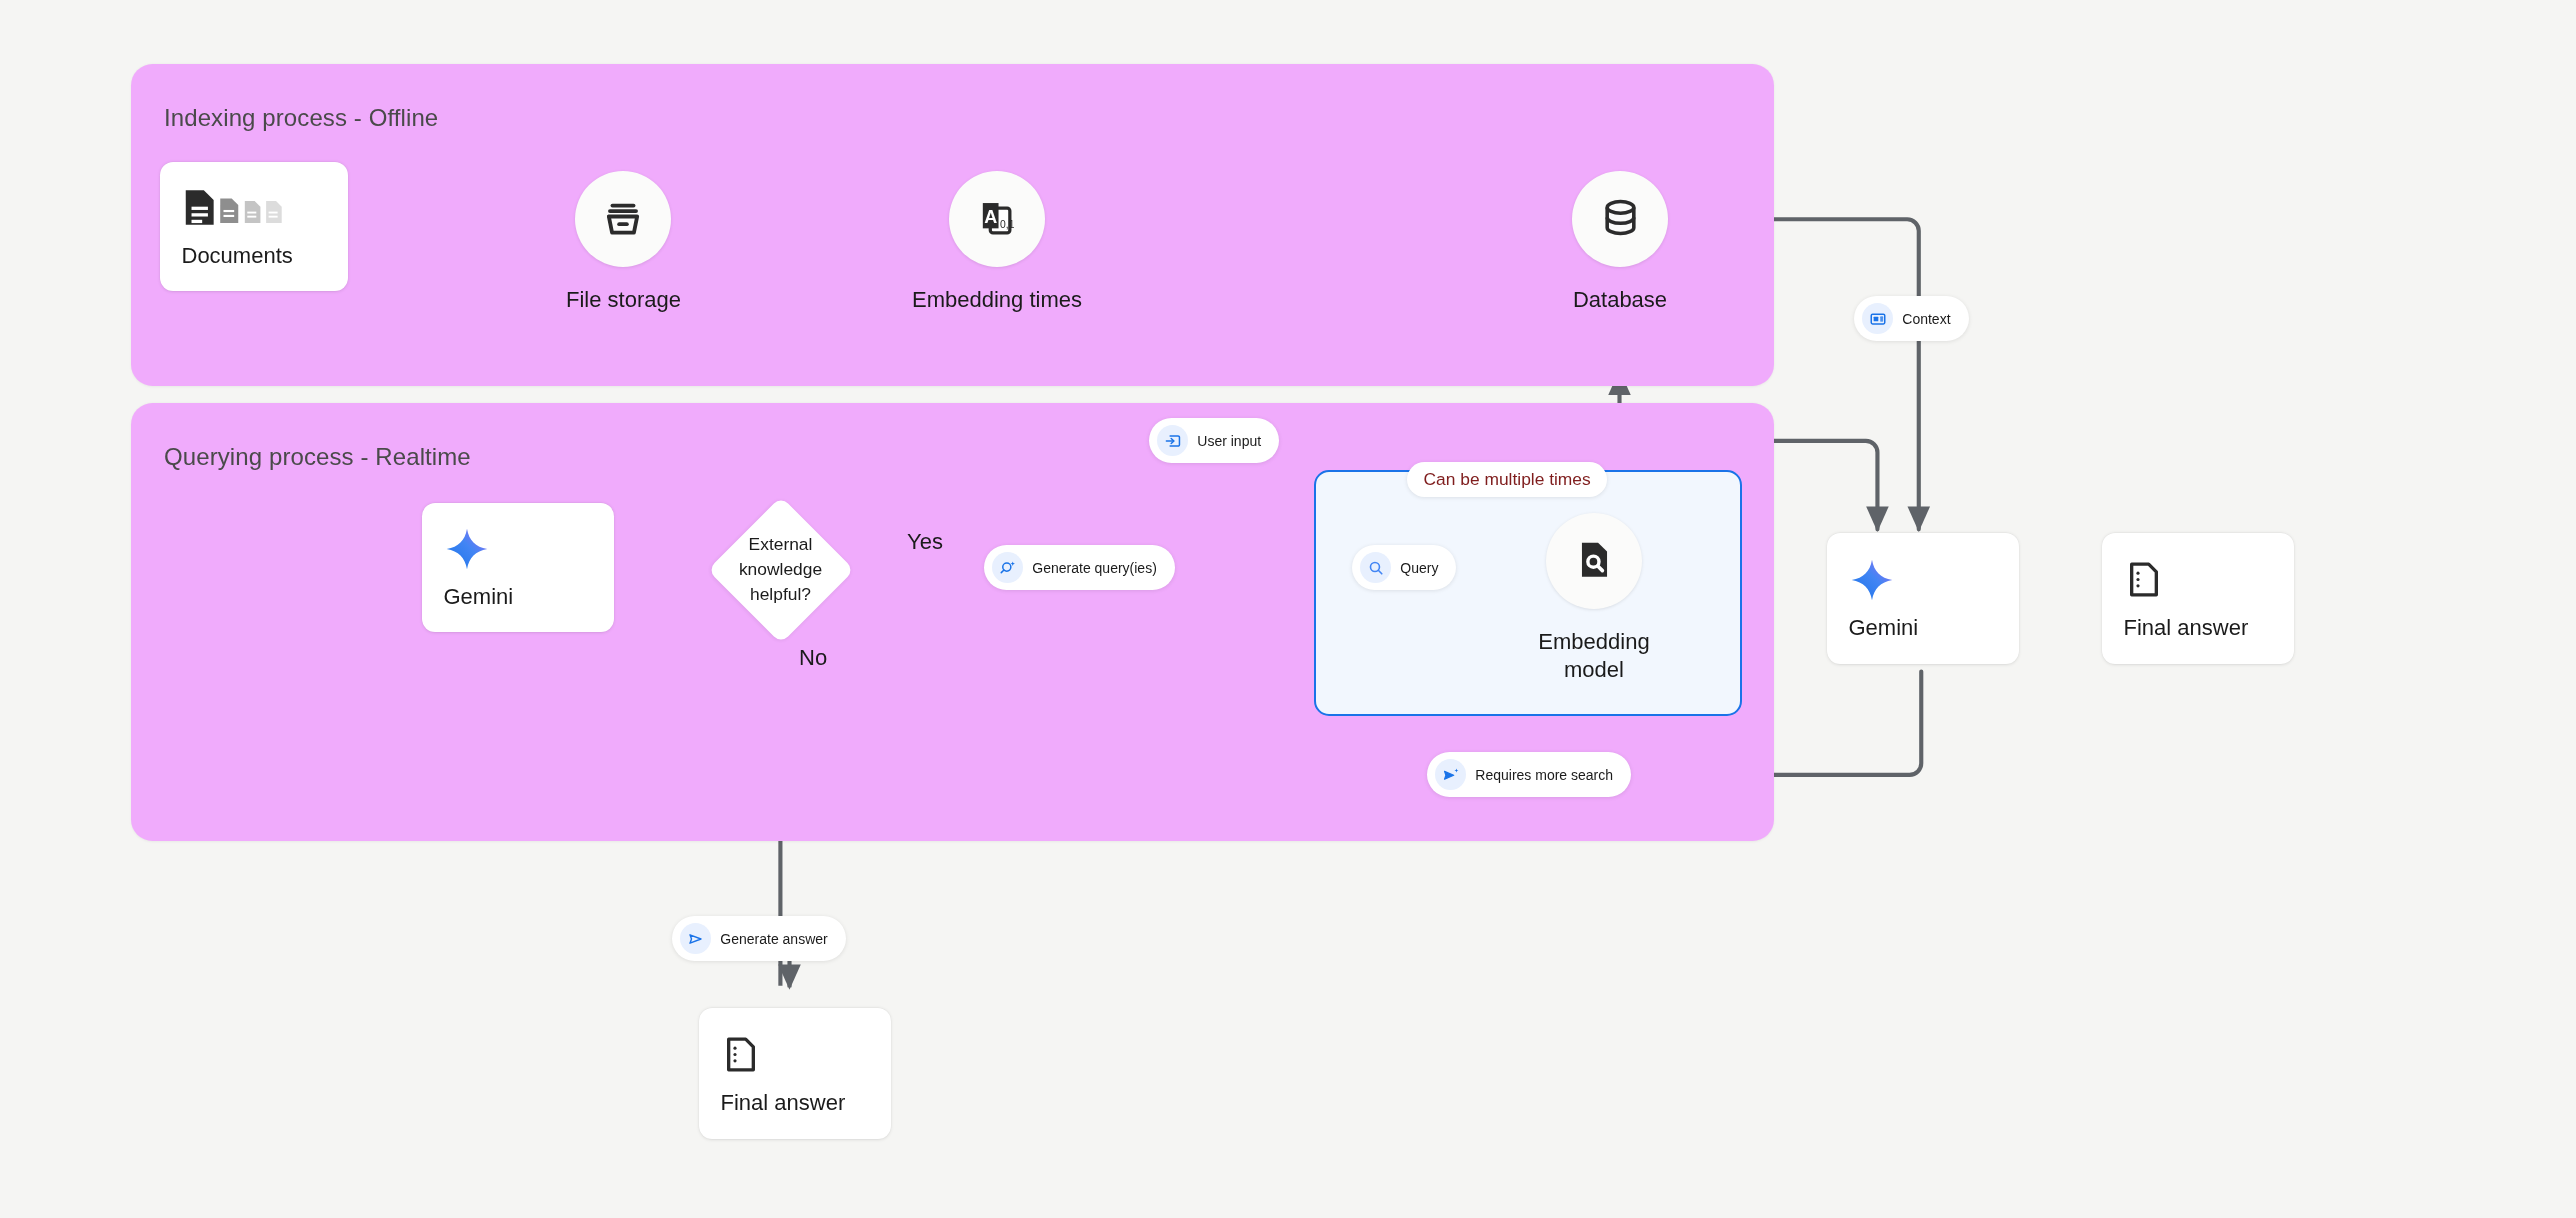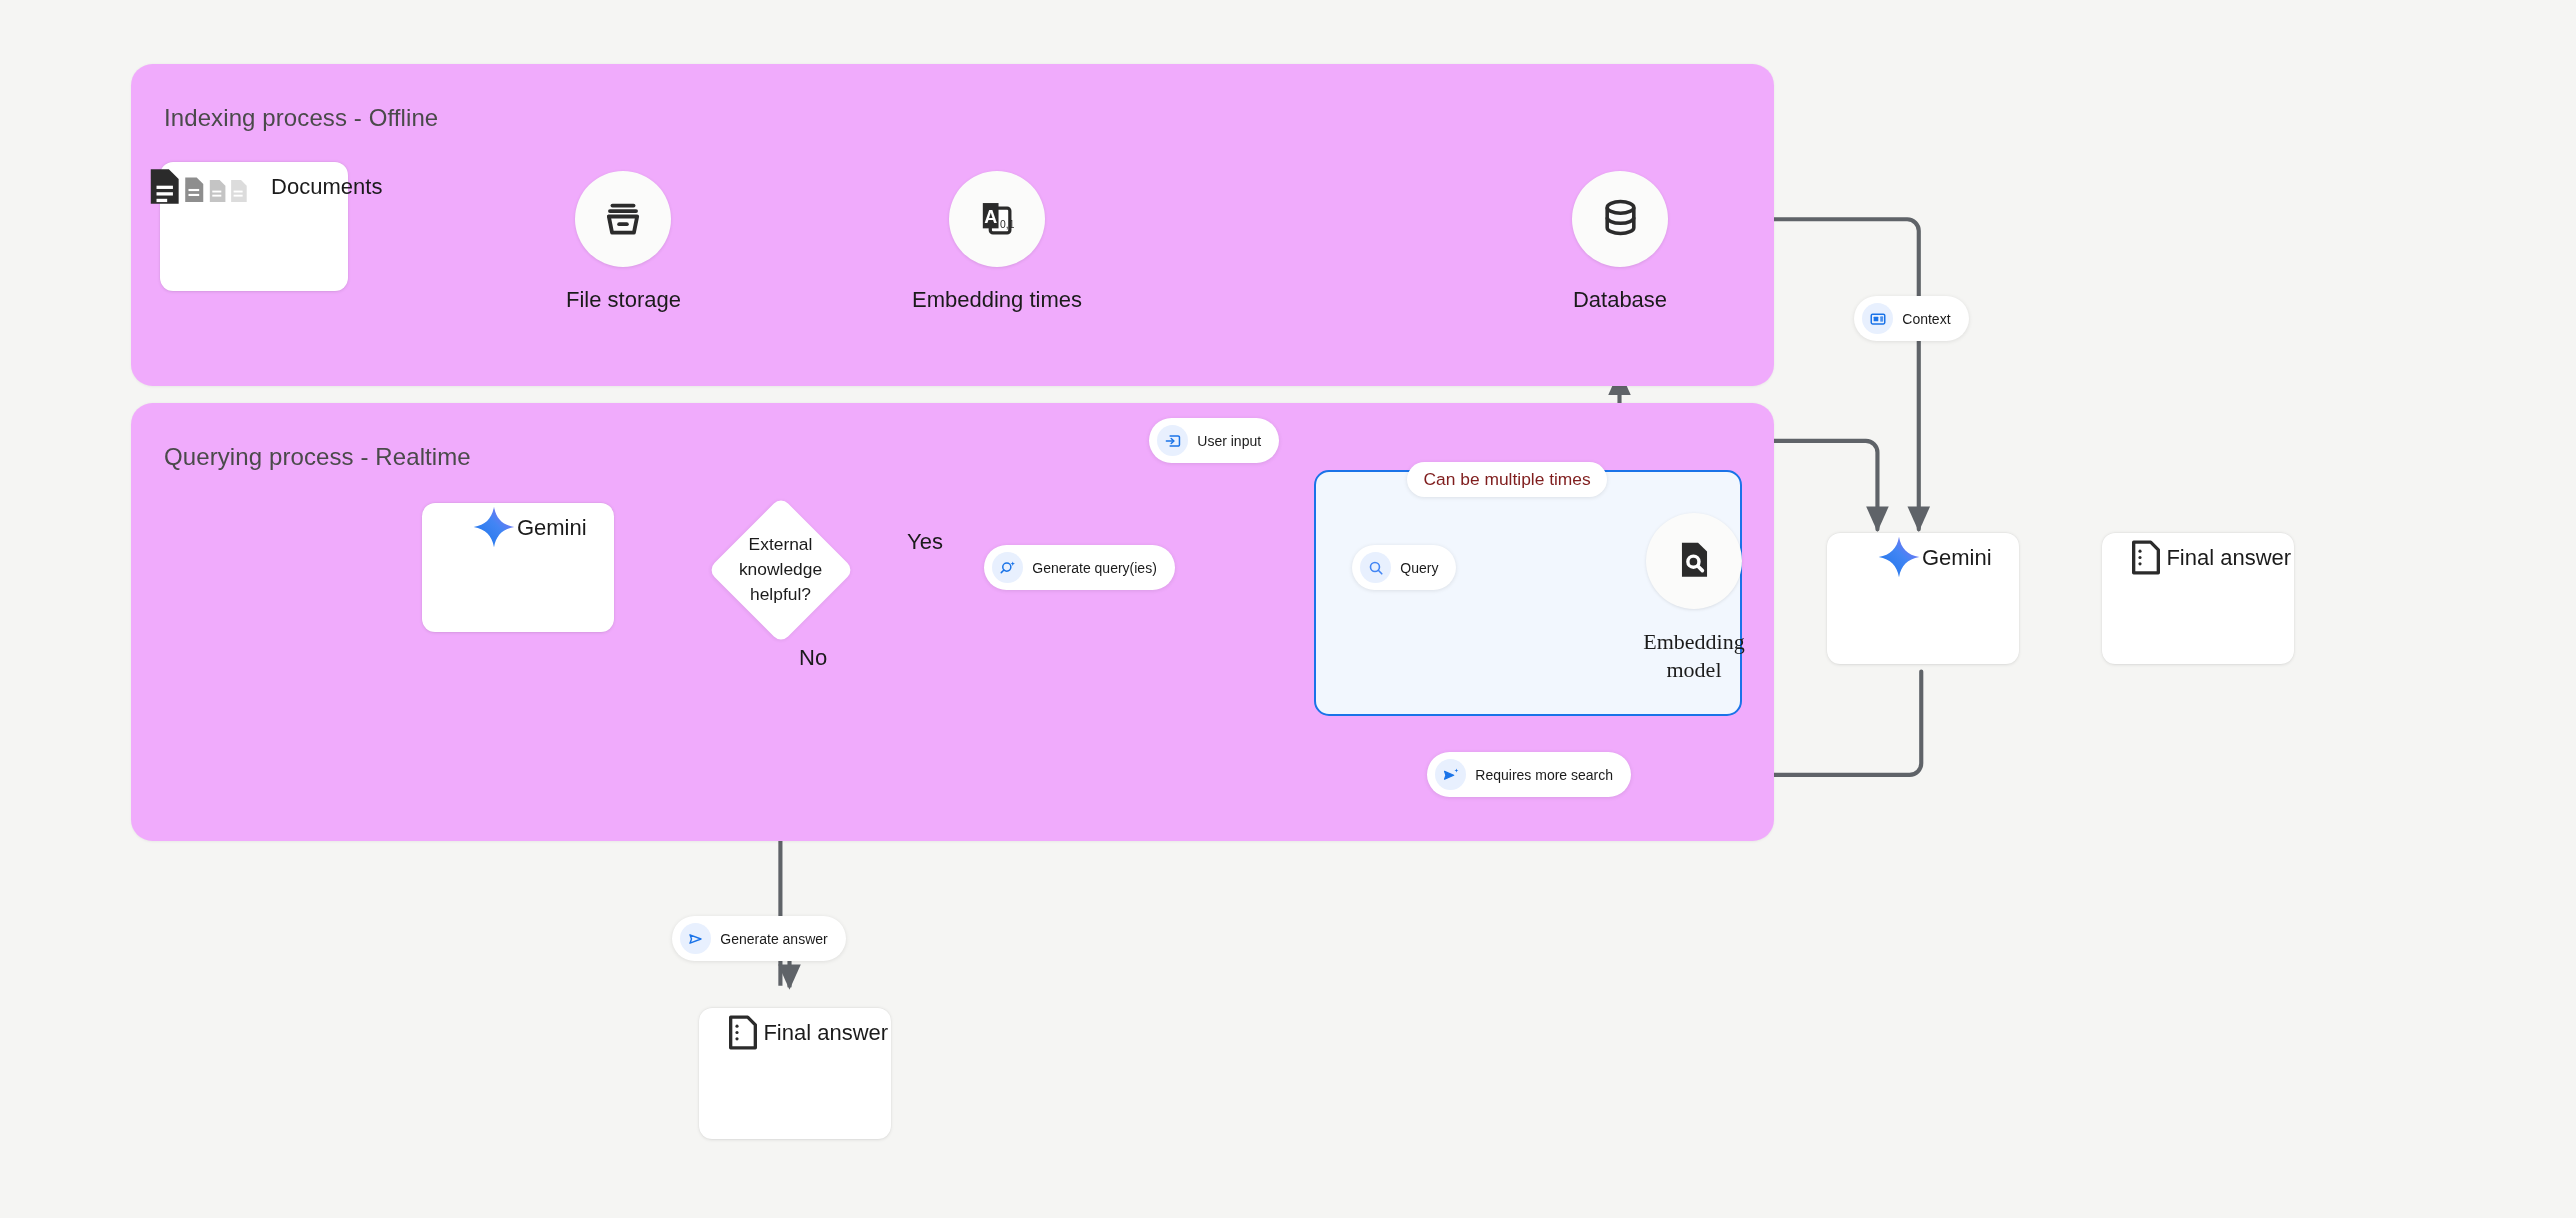--- a/index.html
+++ b/index.html
@@ -29,21 +29,21 @@
     letter-spacing:0.1px;
     white-space:nowrap;
   }
 
   
   .card{
     position:absolute;
     background:#fff;
     border-radius:13.2px;
     box-shadow:0 0.8px 3.3px rgba(0,0,0,.10), 0 0 0 0.4px rgba(0,0,0,.03);
-    display:flex;flex-direction:row;
+    display:flex;flex-direction:column;
     align-items:flex-start;justify-content:center;
     padding:0 0 0 21.5px;
     box-sizing:border-box;
   }
   .card .label{
     font-size:22px;color:#1b1b1b;margin-top:11.6px;white-space:nowrap;
   }
   .card .glyph{height:48px;display:flex;align-items:center;}
 
   
@@ -322,21 +322,21 @@
   <div class="pill" style="left:1352px;top:545px;">
     <span class="pill-icon">
       <svg width="17.4" height="17.4" viewBox="0 0 24 24" fill="none" stroke="#4285f4" stroke-width="2.2" stroke-linecap="round">
         <circle cx="11" cy="11" r="6.2"></circle>
         <path d="M15.6,15.6 L20.4,20.4"></path>
       </svg>
     </span>
     <span class="pill-text">Query</span>
   </div>
 
-  <div class="circle-node" style="left:1632px;top:513px;font-family:Liberation Serif, serif;">
+  <div class="circle-node" style="left:1532px;top:513px;">
     <div class="circle">
       <span>
         <svg width="43" height="43" viewBox="0 0 24 24">
           <path d="M5,2.6 h9 l5,5 v14 h-14 z" fill="#2b2b2b"></path>
           <circle cx="11.4" cy="13.2" r="3.1" fill="none" stroke="#fff" stroke-width="1.9"></circle>
           <path d="M13.8,15.6 L16.4,18.2" stroke="#fff" stroke-width="2" stroke-linecap="round"></path>
         </svg>
       </span>
     </div>
     <div class="clabel wrap">

